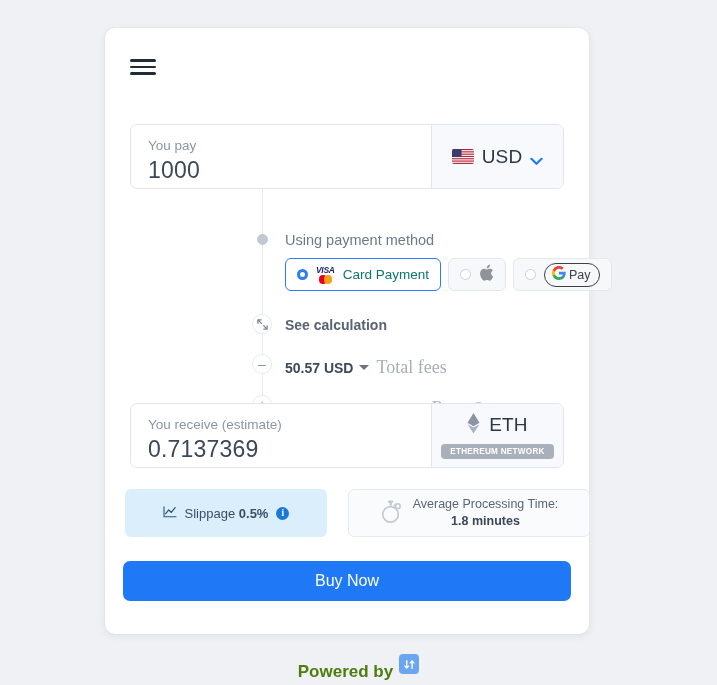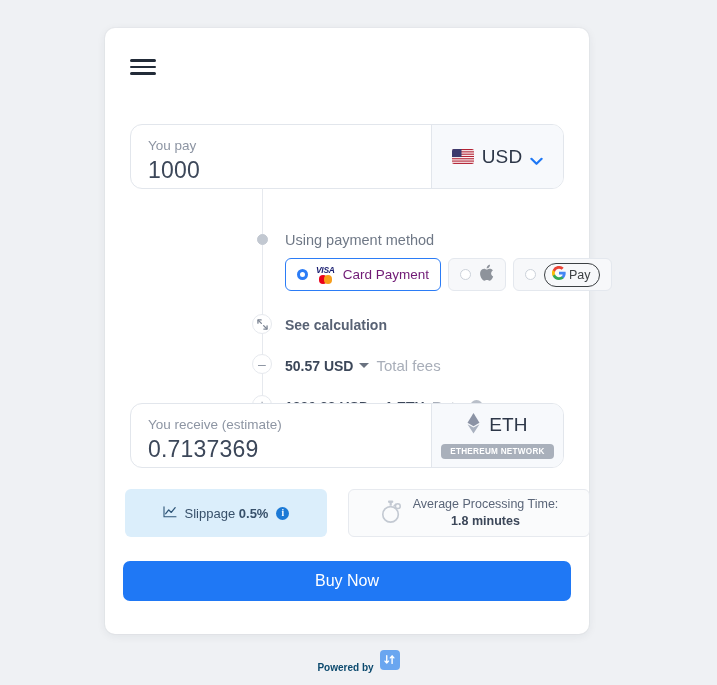--- a/index.html
+++ b/index.html
@@ -46,21 +46,21 @@
     background: #222b38; border-radius: 2px;
   }
 
   
   .field-row {
     position: absolute;
     left: 25px; width: 434px;
     height: 65px;
     display: flex;
     border: 1px solid #e2e6ec;
-    border-radius: 12px;
+    border-radius: 7px;
     overflow: hidden;
     background: #fff;
   }
   #pay-row { top: 96px; }
   #receive-row { top: 375px; }
 
   .field-left {
     flex: 1;
     padding: 9px 0 0 17px;
     display: flex; flex-direction: column; justify-content: center;
@@ -145,21 +145,21 @@
   }
   .tl-sign { font-size: 14px; line-height: 1; font-weight: normal; }
 
   .pm-label {
     font-size: 14.5px; color: #6f7886;
   }
   .calc-label {
     font-size: 14px; color: #586274; font-weight: bold;
   }
   .amt-strong { font-size: 14px; color: #3c4759; font-weight: bold; }
-  .amt-muted { font-size: 15px; color: #a8aeb9; }
+  .amt-muted { font-size: 18px; color: #a8aeb9; font-family: Liberation Serif, serif; }
   .caret-down {
     display: inline-block;
     width: 0; height: 0;
     border-left: 5px solid transparent;
     border-right: 5px solid transparent;
     border-top: 5.5px solid #6a7280;
     margin-left: -1px;
   }
   .info-i {
     width: 13px; height: 13px; border-radius: 50%;
@@ -193,21 +193,21 @@
     width: 11px; height: 11px;
     border-radius: 50%;
     border: 1.2px solid #ccd2da;
     background: #fff;
     flex: none;
   }
   .radio.on {
     border: 3px solid #2b7cf6;
     background: #fff;
   }
-  .pm-text { font-size: 13.5px; color: #701a75; white-space: nowrap; }
+  .pm-text { font-size: 13.5px; color: #0f766e; white-space: nowrap; }
   .card-logos {
     display: flex; flex-direction: column; align-items: center;
     line-height: 1; gap: 1px;
   }
   .visa-txt {
     font-size: 8.5px; font-weight: bold; font-style: italic;
     color: #1a1f71; letter-spacing: -0.3px;
     font-family: "Liberation Sans", sans-serif;
   }
   .mc { display: flex; }
@@ -271,21 +271,21 @@
   }
 
   
   .footer {
     position: absolute;
     left: 0; top: 646px; width: 717px;
     display: flex; align-items: center; justify-content: center;
     gap: 6px;
   }
   .footer-txt {
-    font-size: 10px; font-weight: bold; color: #0c4a6e; margin-top: 16px;
+    font-size: 17px; font-weight: bold; color: #4d7c0f; margin-top: 16px;
   }
   .brand-badge {
     width: 20px; height: 20px;
     background: #6aa6f0;
     border-radius: 4px;
     display: flex; align-items: center; justify-content: center;
   }
 </style>
 </head>
 <body>

